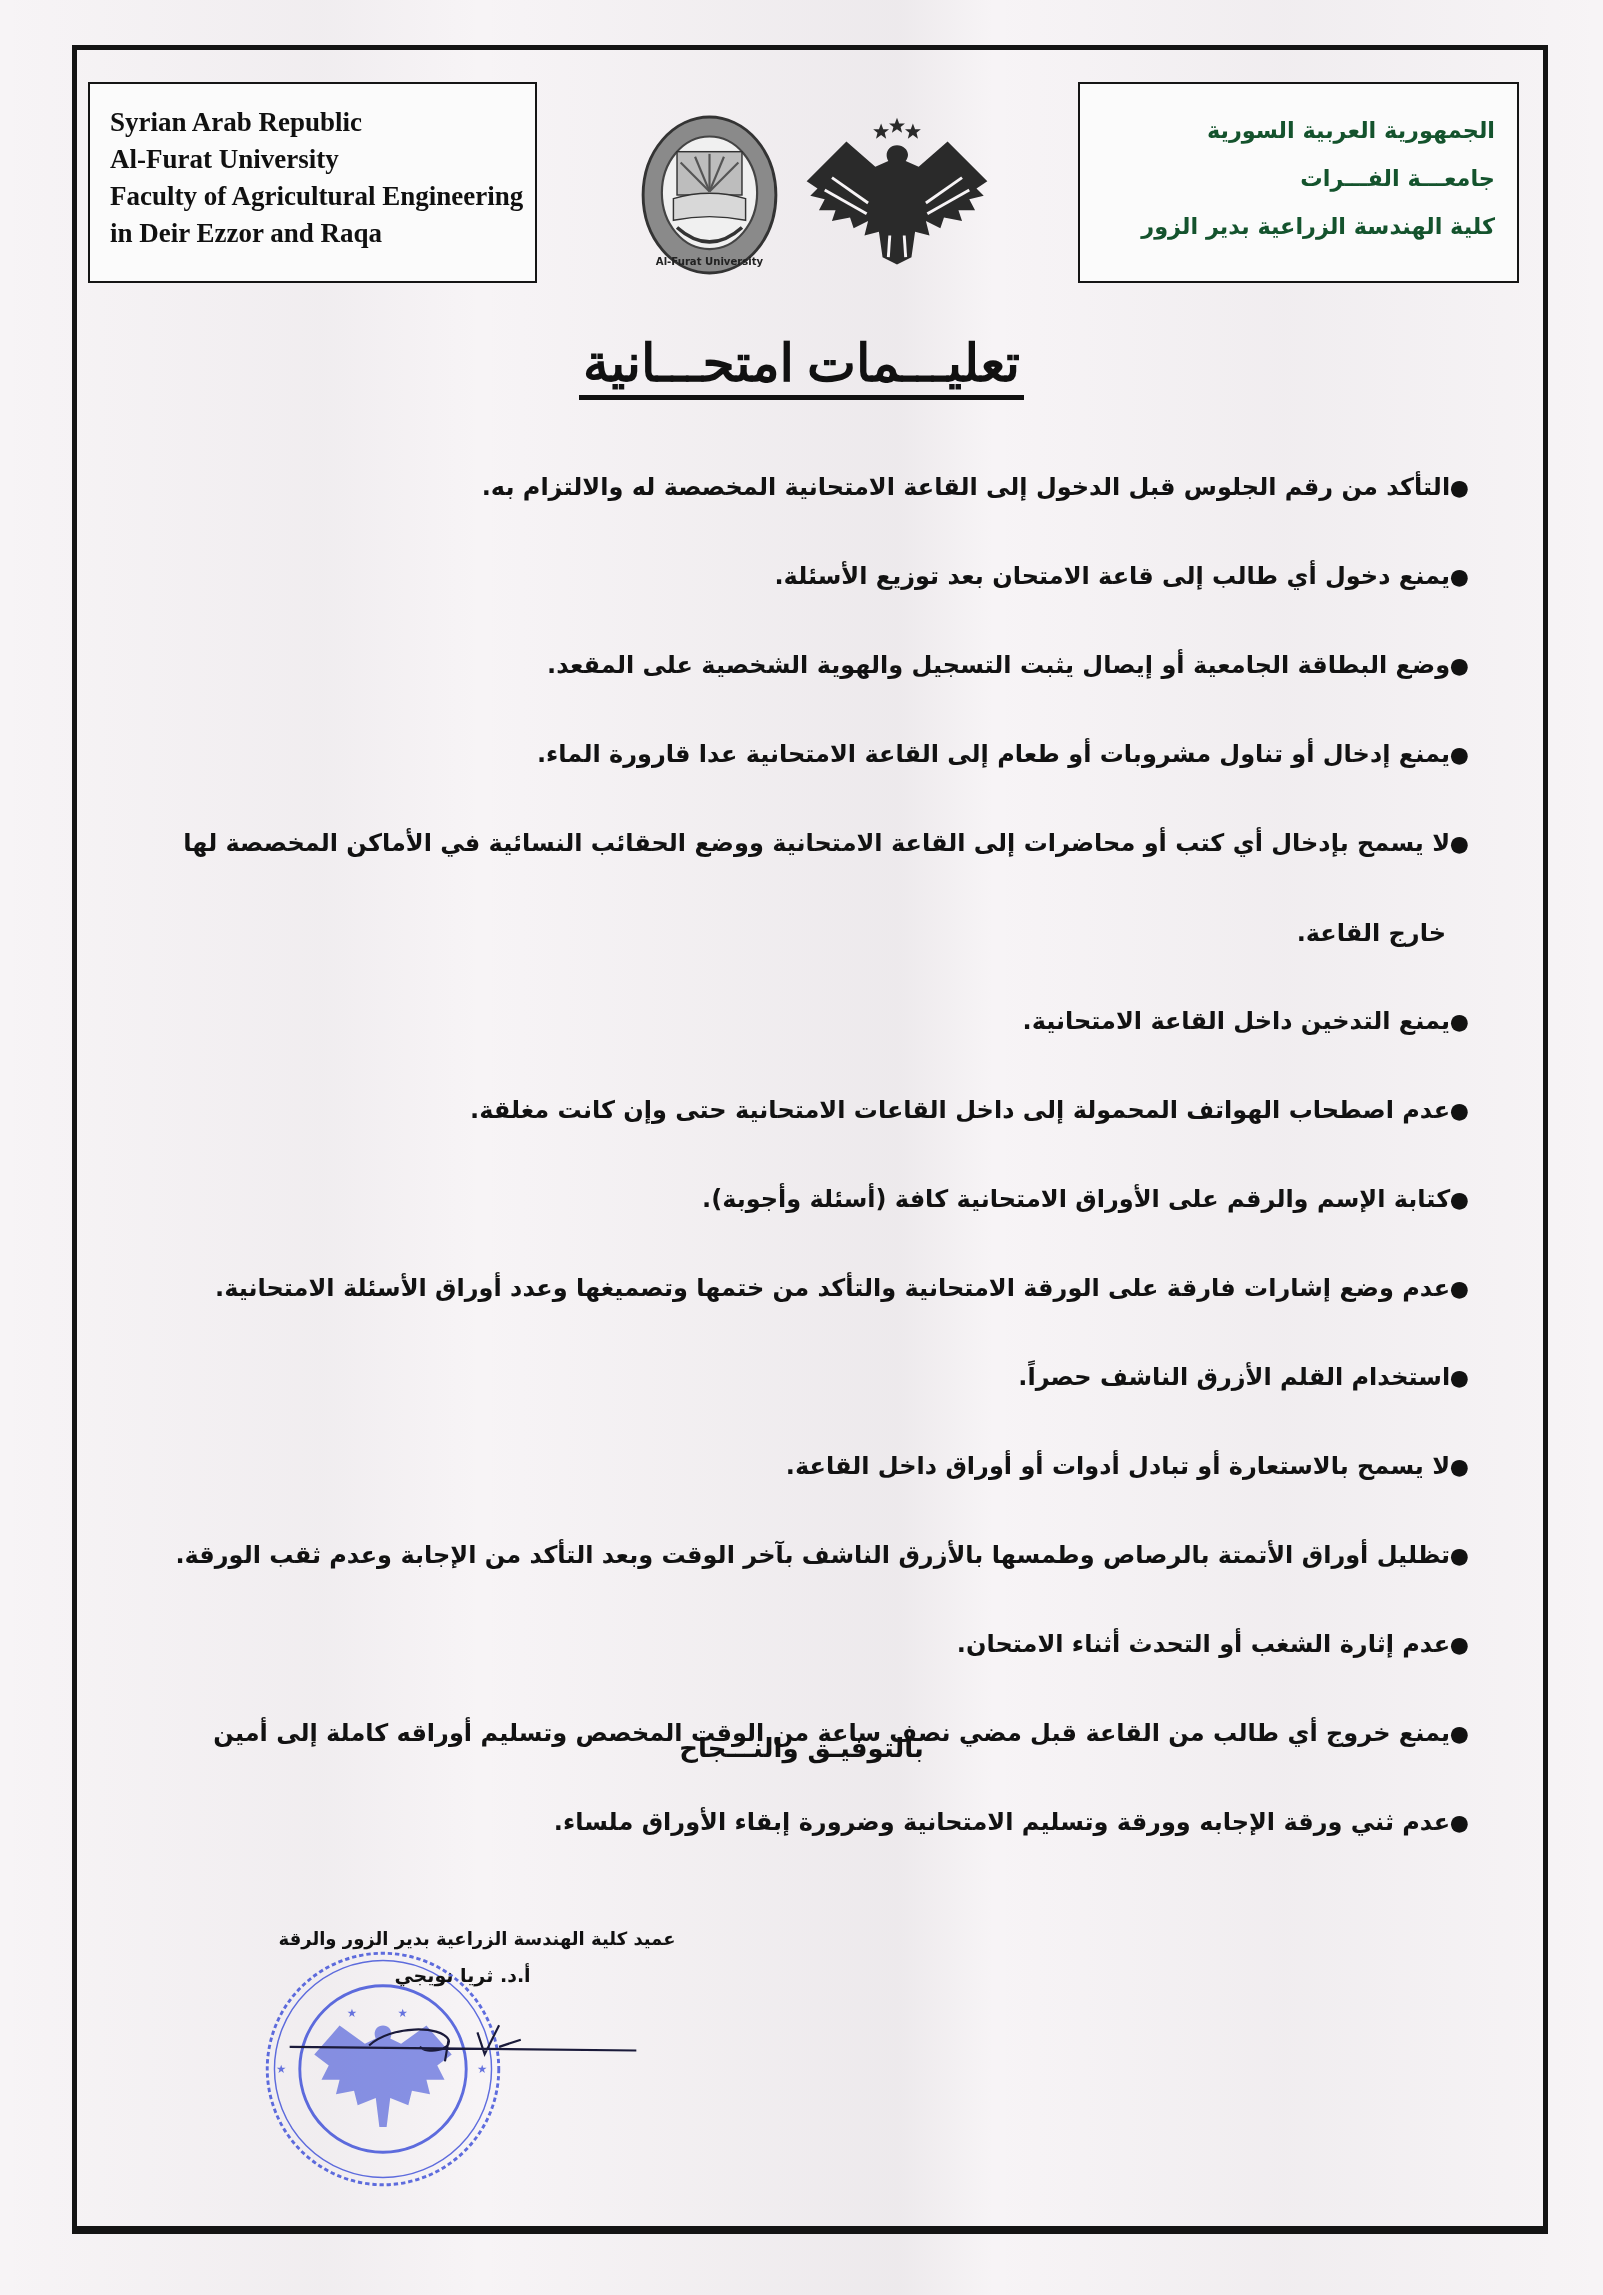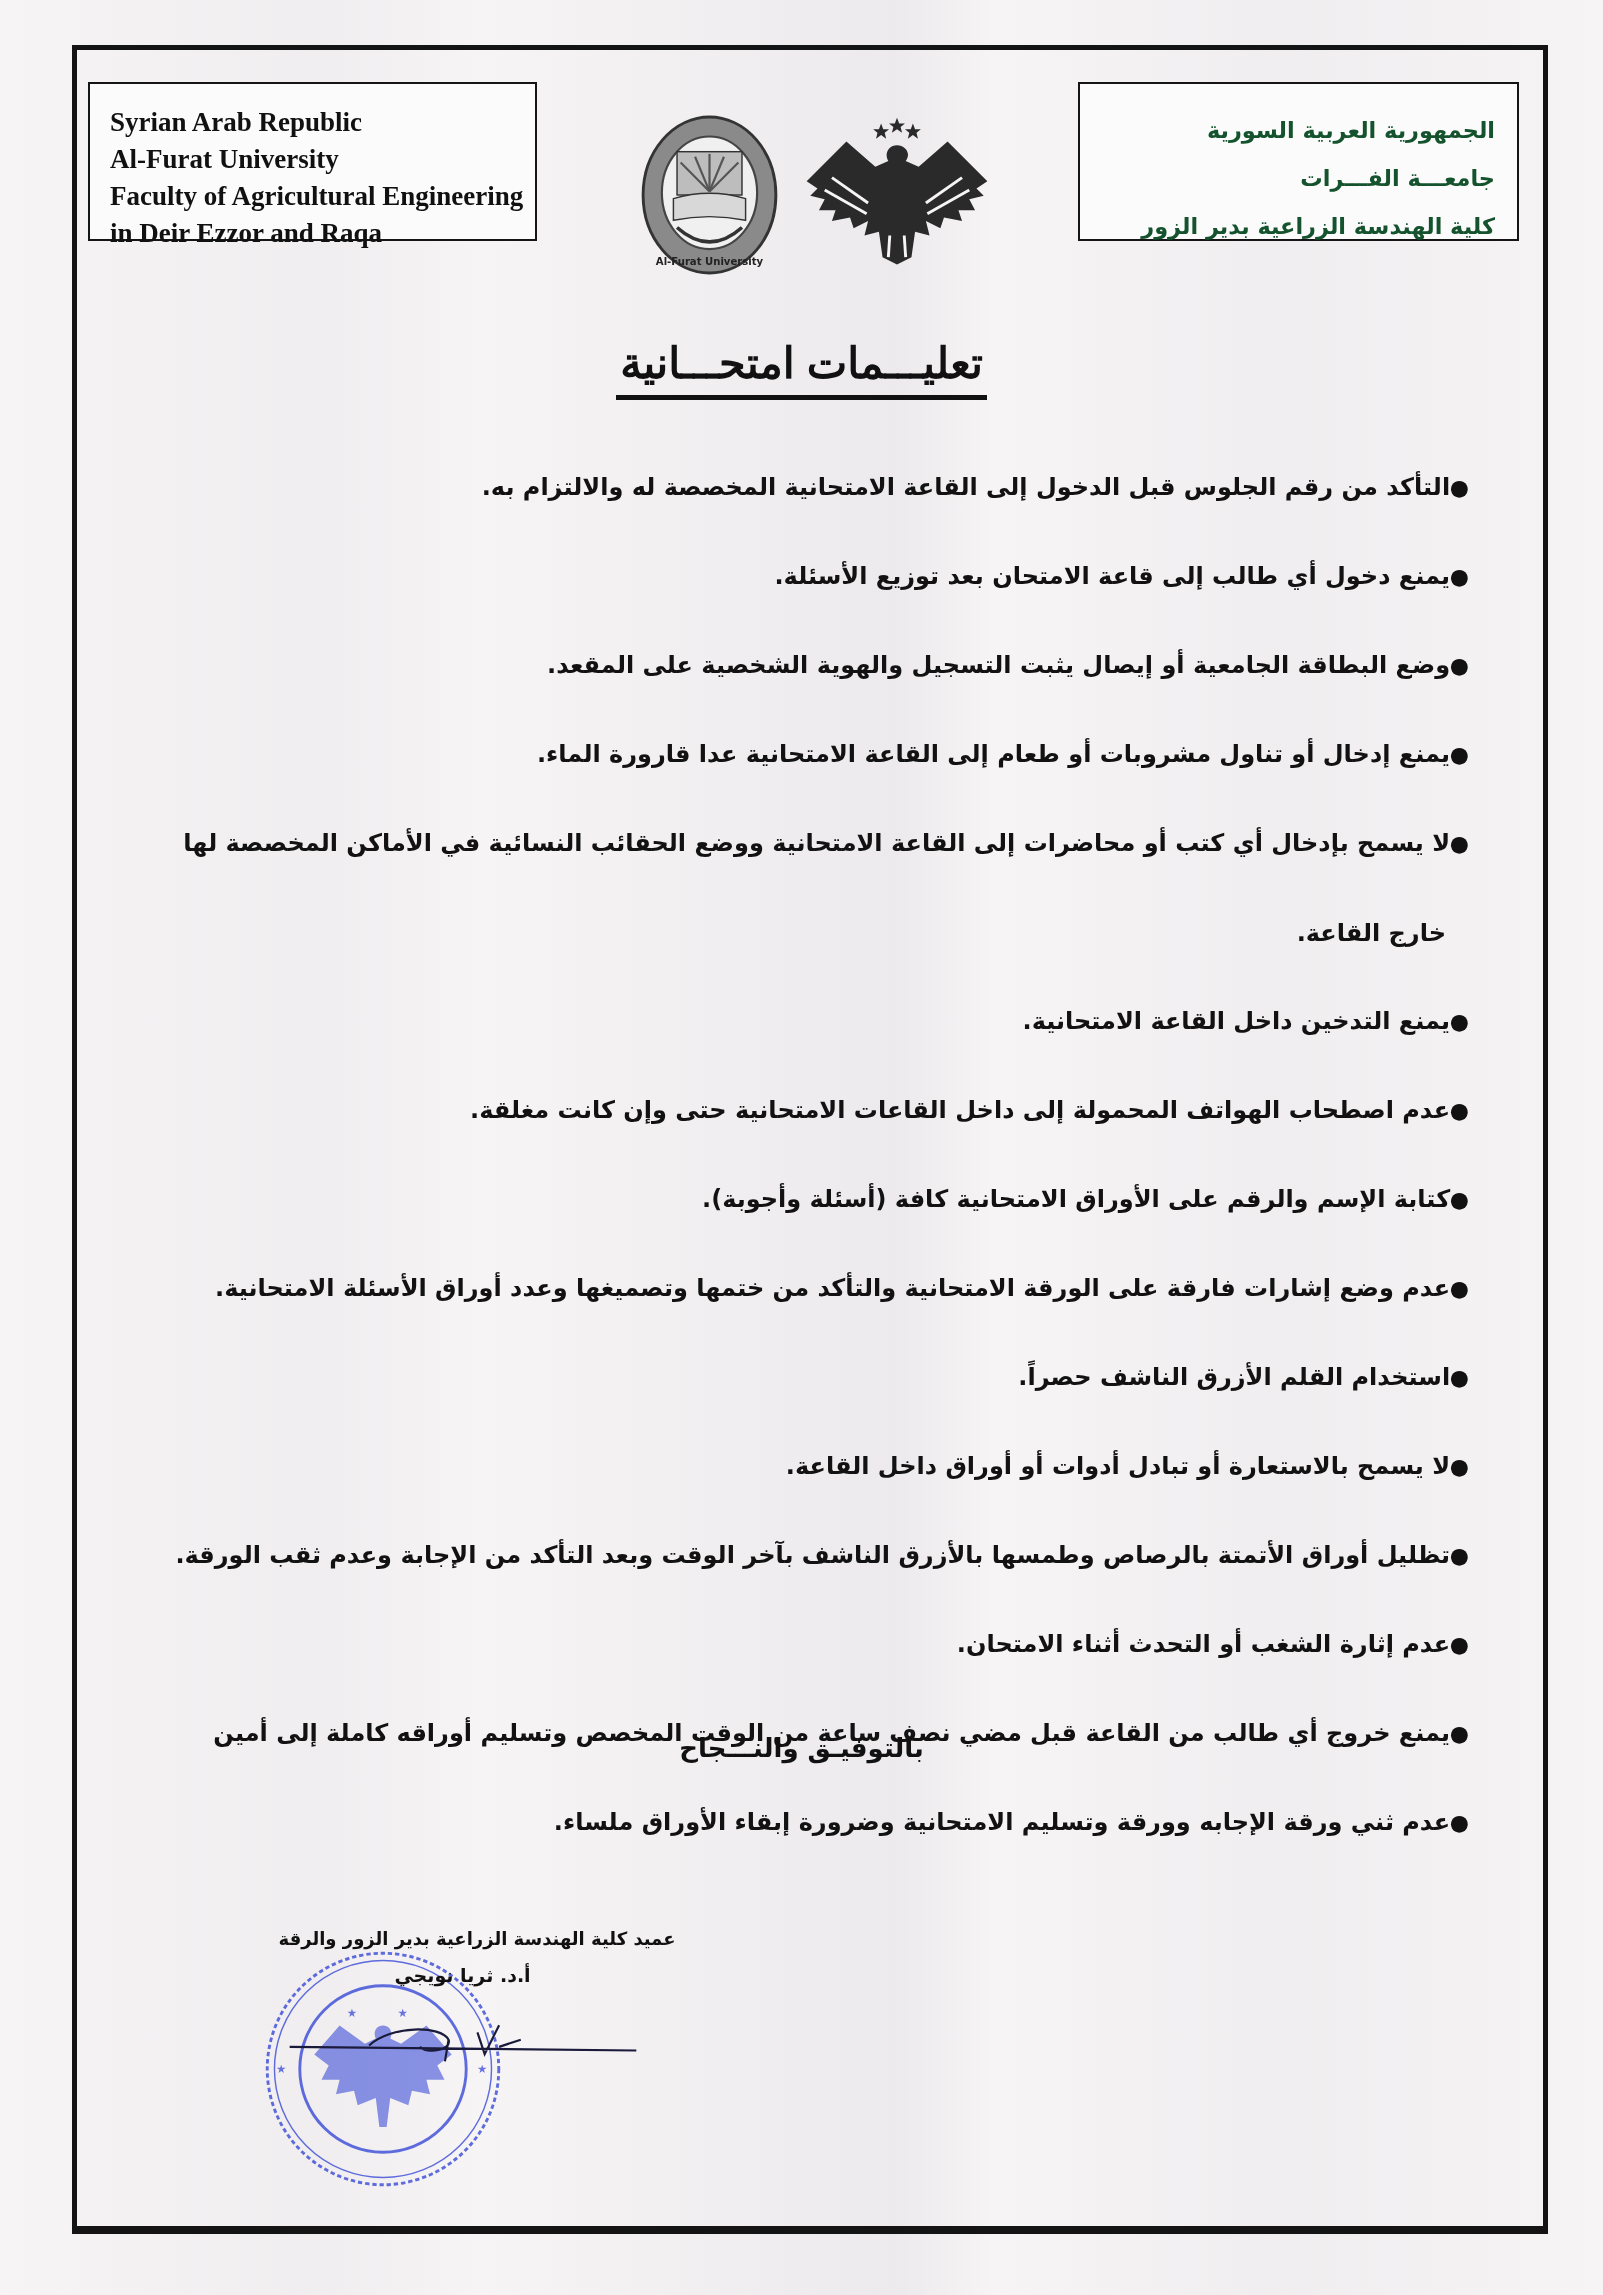--- a/index.html
+++ b/index.html
@@ -14,43 +14,43 @@
     position: absolute; left: 0; top: 0; width: 1603px; height: 2295px;
     background:
       linear-gradient(90deg, rgba(0,0,0,0) 0%, rgba(120,110,120,0.05) 20%, rgba(0,0,0,0) 30%, rgba(120,110,120,0.08) 56%, rgba(0,0,0,0) 62%, rgba(120,110,120,0.05) 80%, rgba(0,0,0,0) 100%),
       #f7f4f6;
   }
   .frame {
     position: absolute; left: 72px; top: 45px; width: 1476px; height: 2189px;
     border: 5px solid #141414; border-bottom-width: 8.7px; box-sizing: border-box;
   }
   .hdr-box {
-    position: absolute; top: 82px; height: 159px; box-sizing: border-box;
+    position: absolute; top: 82px; height: 201px; box-sizing: border-box;
     border: 2.9px solid #151515; background: #fbfbfb;
   }
   .hdr-en { left: 88px; width: 449px; padding: 20px 0 0 20px; }
   .hdr-ar { left: 1078px; width: 441px; padding: 22px 22px 0 0; direction: rtl; text-align: right; }
   .hdr-en div {
     font-family: "Liberation Serif", serif; font-weight: bold;
     font-size: 27px; line-height: 37px; color: #111; white-space: nowrap;
   }
   .hdr-ar div {
     font-family: "DejaVu Sans", sans-serif; font-weight: bold;
     font-size: 22.4px; line-height: 48px; color: #14532d; white-space: nowrap; text-align: right;
   }
   .logo-univ { position: absolute; left: 637px; top: 112px; width: 145px; height: 166px; }
   .logo-eagle { position: absolute; left: 803px; top: 109px; width: 188px; height: 159px; }
 
   .title {
     position: absolute; left: 0; width: 1603px; top: 333px; text-align: center;
     direction: rtl;
   }
   .title span {
-    display: inline-block; font-family: Liberation Sans, sans-serif; font-weight: bold;
-    font-size: 43px; line-height: 61px; border-bottom: 5px solid #111;
+    display: inline-block; font-family: Liberation Serif, serif; font-weight: bold;
+    font-size: 52px; line-height: 61px; border-bottom: 5px solid #111;
     padding: 0 4.3px 1.4px 4.3px; letter-spacing: 1.4px;
   }
   .rules {
     position: absolute; left: 94px; width: 1375px; top: 463px;
     direction: rtl; text-align: right; margin: 0; padding: 0; list-style: none;
   }
   .rule {
     font-family: "DejaVu Sans", sans-serif; font-weight: bold;
     font-size: 24px; line-height: 48px; color: #121212;
     margin: 0 0 40px 0; padding-right: 0;

